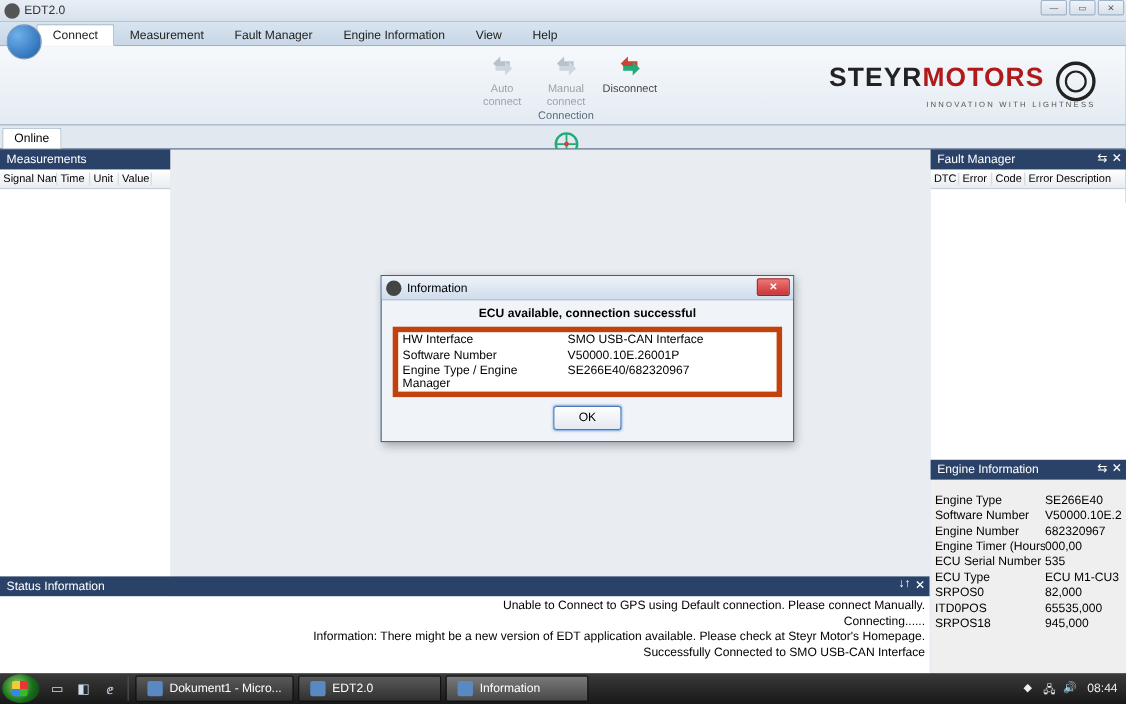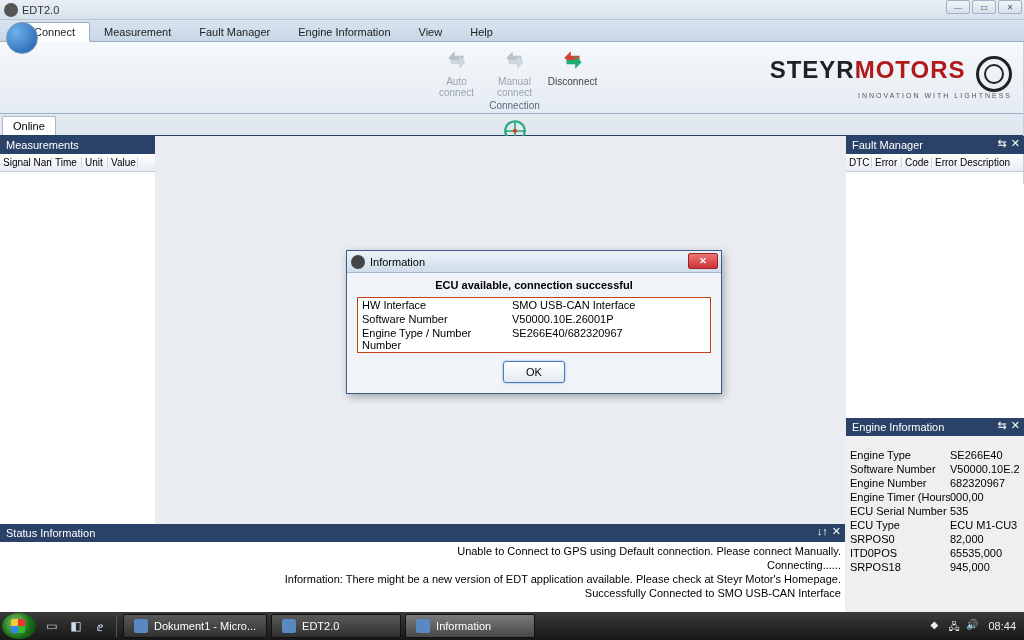--- a/index.html
+++ b/index.html
@@ -5,34 +5,34 @@
 * { margin: 0; padding: 0; box-sizing: border-box; font-family: "Segoe UI", Tahoma, sans-serif; }
 body { width: 1024px; height: 640px; background: #dde5ee; overflow: hidden; position: relative; }
 
 
 .titlebar { height: 20px; background: linear-gradient(#e8eef5,#d8e2ec); display: flex; align-items: center; padding: 0 4px; font-size: 11px; color: #333; border-bottom: 1px solid #b8c4d4; }
 .titlebar .ticon { width: 14px; height: 14px; background: #555; border-radius: 50%; margin-right: 4px; display:inline-block; }
 .win-controls { position:absolute; right:2px; top:0; display:flex; gap:2px; }
 .win-btn { width:24px; height:14px; background:linear-gradient(#f0f4f8,#d8e0e8); border:1px solid #9fb2c8; border-radius:2px; font-size:8px; display:flex; align-items:center; justify-content:center; color:#556; cursor:pointer; }
 
 
-.ribbon-tabs { height: 22px; background: linear-gradient(#d8e4f0,#c8d6e6); display: flex; align-items: flex-end; padding-left: 19px; font-size: 11px; border-bottom:1px solid #9caec2; }
+.ribbon-tabs { height: 22px; background: linear-gradient(#d8e4f0,#c8d6e6); display: flex; align-items: flex-end; padding-left: 33px; font-size: 11px; border-bottom:1px solid #9caec2; }
 .ribbon-tab { padding: 3px 14px; color: #222; cursor:pointer; }
 .ribbon-tab.active { background: #fff; border: 1px solid #9caec2; border-bottom: 1px solid #fff; border-radius: 2px 2px 0 0; position:relative; top:1px; }
 .app-orb { position:absolute; left:6px; top:22px; width:32px; height:32px; border-radius:50%; background: radial-gradient(circle at 30% 30%, #6fb0ec, #1a5ea8); border:1px solid #7a97b6; z-index:5; }
 
 
 .ribbon-body { height: 72px; background: linear-gradient(#f6f9fc,#e4ebf2); border-bottom:1px solid #9cb0c6; display:flex; align-items:stretch; padding-left:6px; position:relative;flex-direction:column; }
 .rgroup { display:flex; flex-direction:column; align-items:center; border-right:1px solid #c6d0dc; padding:2px 4px 0; }
 .rgroup-items { display:flex; gap:2px; }
 .rbtn { width:56px; display:flex; flex-direction:column; align-items:center; font-size:10px; color:#444; padding:2px; cursor:pointer; text-align:center; line-height:1.1; }
 .rbtn.disabled { color:#9aa3ad; }
 .rbtn .ricon { width:28px; height:28px; margin-bottom:2px; display:flex; align-items:center; justify-content:center; }
 .rgroup-label { font-size:10px; color:#5a6b80; margin-top:auto; padding-bottom:2px; }
-.brand { position:absolute; right:12px; top:14px; font-family: Arial, sans-serif; }
+.brand { position:absolute; right:28px; top:14px; font-family: Arial, sans-serif; }
 .brand-main { font-size:24px; font-weight:bold; letter-spacing:1px; }
 .brand-main .s1 { color:#222; }
 .brand-main .s2 { color:#b01a1a; }
 .brand-sub { font-size:7px; letter-spacing:2px; color:#555; text-align:right; }
 .brand-logo { display:inline-block; width:36px; height:36px; border:3px solid #222; border-radius:50%; vertical-align:middle; margin-left:6px; position:relative; }
 .brand-logo::after { content:""; position:absolute; inset:5px; border:2px solid #222; border-radius:50%; }
 
 
 .doc-tabs { height:22px; background:#e2e8ef; display:flex; align-items:flex-end; border-bottom:1px solid #2a3f64; }
 .doc-tab { background:#fff; border:1px solid #aab8c8; border-bottom:none; padding:3px 10px; font-size:11px; margin-left:2px; border-radius:2px 2px 0 0; }
@@ -61,21 +61,21 @@
 .status-panel { position:absolute; left:0; bottom:28px; width:845px;text-align:right; }
 .status-body { background:#fff; font-size:11px; padding:2px 4px; height:70px; overflow:hidden; }
 .status-body div { padding:1px 0; }
 
 
 .dialog { position:absolute; left:346px; top:250px; width:376px; background:#f0f3f7; border:1px solid #3a5f8a; box-shadow: 2px 3px 8px rgba(0,0,0,0.3); z-index:100; }
 .dialog-title { height:22px; background:linear-gradient(#eef3f9,#cfdceb); border-bottom:1px solid #a8b8cc; display:flex; align-items:center; padding:0 4px; font-size:11px; position:relative; }
 .dialog-title .dicon { width:14px; height:14px; background:#444; border-radius:50%; margin-right:5px; }
 .dialog-close { position:absolute; right:3px; top:2px; width:30px; height:16px; background:linear-gradient(#e77,#c33); border:1px solid #922; border-radius:2px; color:#fff; font-size:9px; display:flex; align-items:center; justify-content:center; cursor:pointer; font-weight:bold; }
 .dialog-msg { text-align:center; font-size:11px; font-weight:bold; padding:6px 0; }
-.dialog-table { margin:0 10px 8px; border:1px solid #c2410c; background:#fff; font-size:11px; }
+.dialog-table { margin:0 10px 8px; border:5px solid #c2410c; background:#fff; font-size:11px; }
 .dialog-table .drow { display:flex; padding:1px 4px; }
 .dialog-table .drow .dk { width:150px; }
 .dialog-btns { text-align:center; padding-bottom:10px; }
 .dialog-btns button { width:62px; height:22px; font-size:11px; background:linear-gradient(#fefefe,#e4e9f0); border:1px solid #4a78b8; border-radius:3px; cursor:pointer; box-shadow: 0 0 2px #6da0e0; }
 
 
 .taskbar { position:absolute; bottom:0; left:0; right:0; height:28px; background:linear-gradient(#3a3a3a,#181818); display:flex; align-items:center; padding:0 2px; }
 .start-orb { width:34px; height:26px; background: radial-gradient(circle at 40% 40%, #8fd16a, #1a6e1a 55%, #0a3a0a); border-radius:50%; margin-right:4px; position:relative; cursor:pointer; }
 .start-orb::after { content:""; position:absolute; left:9px; top:6px; width:14px; height:14px; background: conic-gradient(#e33 0 25%, #3b3 25% 50%, #38e 50% 75%, #ec3 75% 100%); border-radius:2px; }
 .ql { width:20px; height:20px; margin:0 2px; display:flex; align-items:center; justify-content:center; color:#cde; font-size:12px; cursor:pointer; }
@@ -279,21 +279,21 @@
   <div class="dialog-table" id="dialog-rows">
       <div class="drow">
         <span class="dk">HW Interface</span>
         <span>SMO USB-CAN Interface</span>
       </div>
       <div class="drow">
         <span class="dk">Software Number</span>
         <span>V50000.10E.26001P</span>
       </div>
       <div class="drow">
-        <span class="dk">Engine Type / Number Number</span>
+        <span class="dk">Engine Type / Engine Manager</span>
         <span>SE266E40/682320967</span>
       </div>
     </div>
   <div class="dialog-btns">
     <button>OK</button>
   </div>
 </div>
 
 <div class="taskbar">
   <div class="start-orb"></div>

